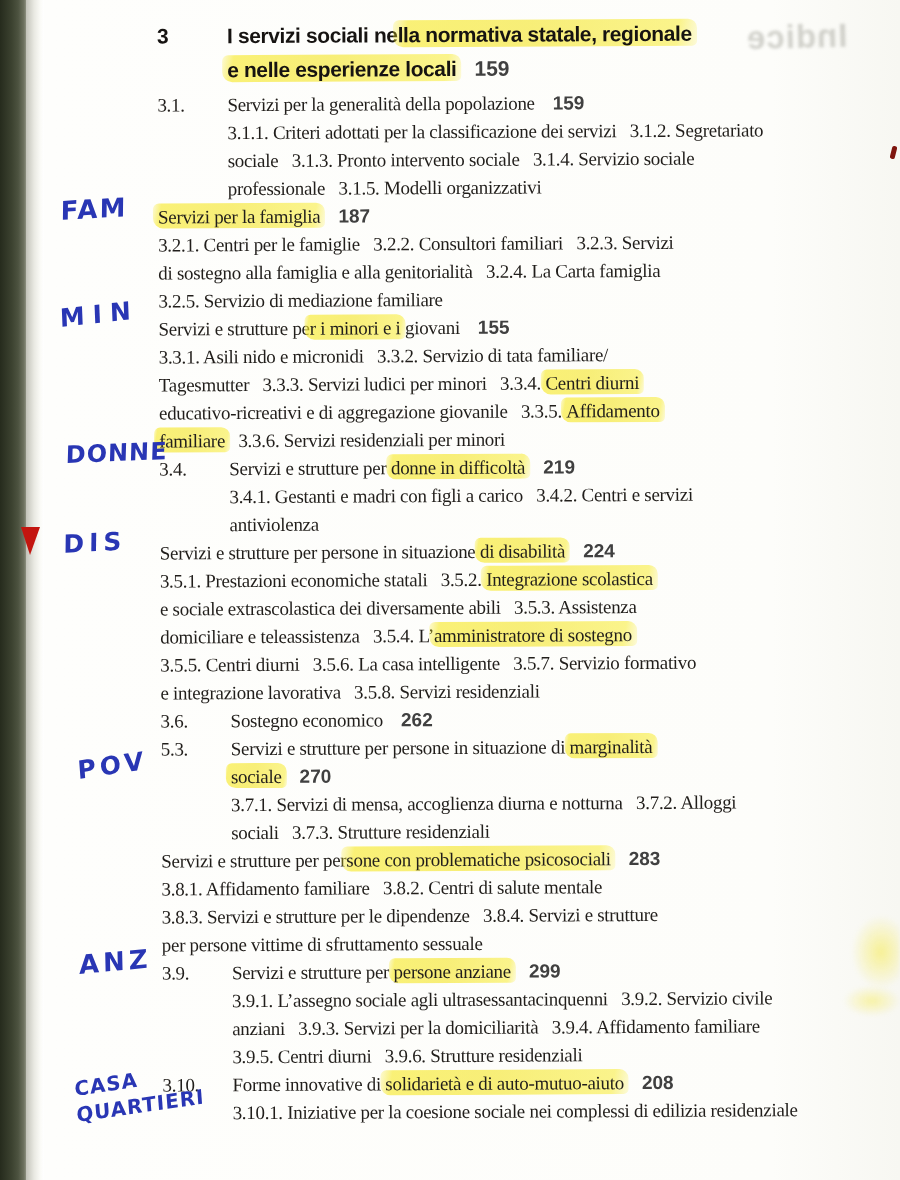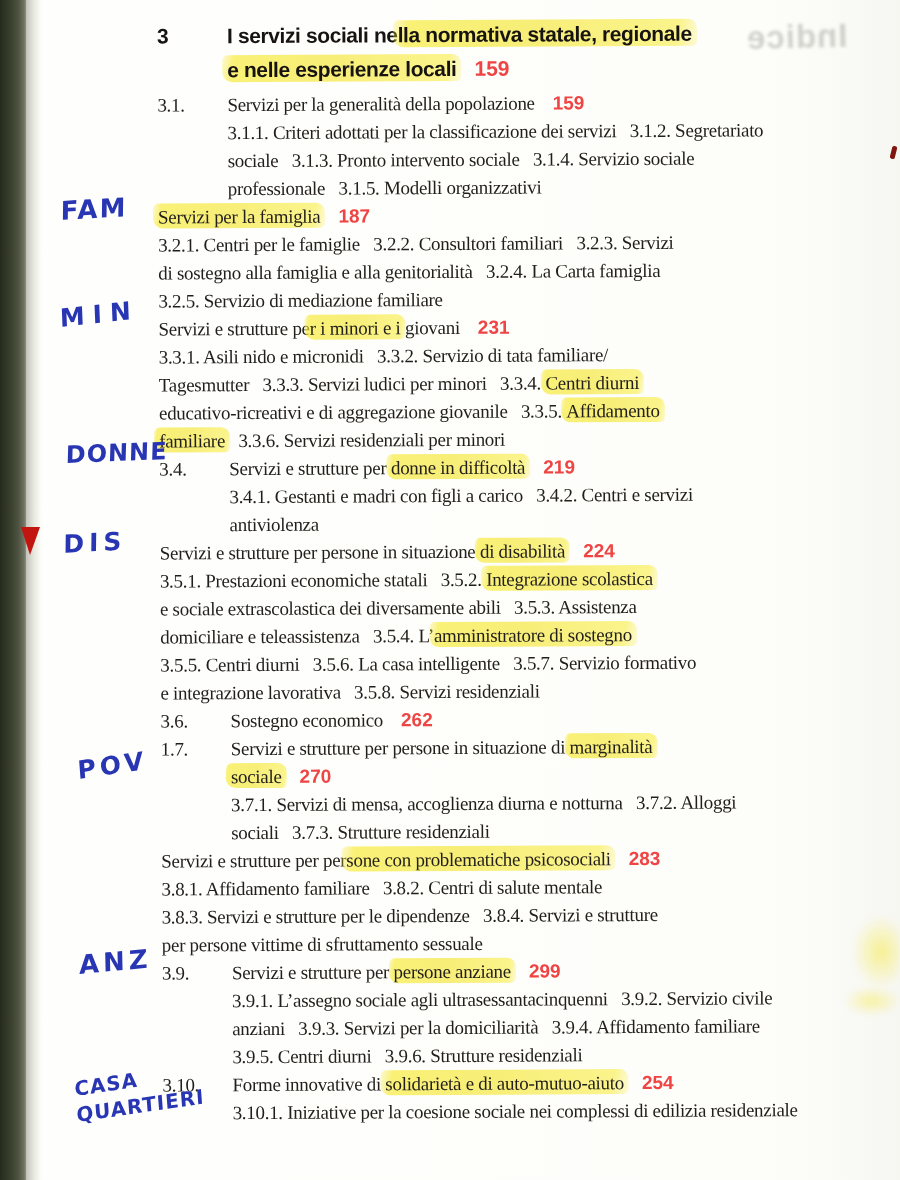--- a/index.html
+++ b/index.html
@@ -61,21 +61,21 @@
   .entry.chapter{
     font-family:"Liberation Sans", sans-serif;font-weight:700;
     font-size:21px;line-height:34px;letter-spacing:-0.4px;color:#161311;
     margin-bottom:4px;
   }
   .num{white-space:pre;}
   .line{white-space:pre;}
   .txt{color:inherit;}
   .pg{
     font-family:"Liberation Sans", sans-serif;font-weight:700;
-    letter-spacing:0;margin-left:18px;display:inline-block;color:#ef4444;
+    letter-spacing:0;margin-left:18px;display:inline-block;color:#404040;
   }
   .entry.chapter .pg{font-size:21px;}
   .hl{
     background:linear-gradient(100deg,
       rgba(247,233,37,.18) 0%,rgba(247,233,37,.62) 5%,
       rgba(243,227,25,.58) 45%,rgba(248,236,48,.55) 93%,
       rgba(247,233,37,.15) 100%);
     border-radius:6px 9px 5px 10px;
     padding:3px 5px 1px;margin:-3px -5px -1px;
     box-decoration-break:clone;
@@ -121,21 +121,21 @@
       <div class="ebody">
         <div class="line title-line"><span class="hl">Servizi per la famiglia</span><span class="pg">187</span></div>
         <div class="line sub-line"><span class="txt">3.2.1. Centri per le famiglie   3.2.2. Consultori familiari   3.2.3. Servizi</span></div>
         <div class="line sub-line"><span class="txt">di sostegno alla famiglia e alla genitorialità   3.2.4. La Carta famiglia</span></div>
         <div class="line sub-line"><span class="txt">3.2.5. Servizio di mediazione familiare</span></div>
       </div>
     </div>
     <div class="entry">
       <span class="note" style="left: -99px; top: -10px; transform: rotate(-6deg) skewX(-4deg); letter-spacing: 8px; font-size: 25px;">MIN</span>
       <div class="ebody">
-        <div class="line title-line"><span class="txt">Servizi e strutture pe</span><span class="hl">r i minori e i</span><span class="txt"> giovani</span><span class="pg">231</span></div>
+        <div class="line title-line"><span class="txt">Servizi e strutture pe</span><span class="hl">r i minori e i</span><span class="txt"> giovani</span><span class="pg">155</span></div>
         <div class="line sub-line"><span class="txt">3.3.1. Asili nido e micronidi   3.3.2. Servizio di tata familiare/</span></div>
         <div class="line sub-line"><span class="txt">Tagesmutter   3.3.3. Servizi ludici per minori   3.3.4. </span><span class="hl">Centri diurni</span></div>
         <div class="line sub-line"><span class="txt">educativo-ricreativi e di aggregazione giovanile   3.3.5. </span><span class="hl">Affidamento</span></div>
         <div class="line sub-line"><span class="hl">familiare</span><span class="txt">   3.3.6. Servizi residenziali per minori</span></div>
       </div>
     </div>
     <div class="entry">
       <span class="note" style="left: -93px; top: -14px; transform: rotate(-2deg) skewX(-4deg); letter-spacing: 1px; font-size: 24px;">DONNE</span>
       <div class="num">3.4.</div>
       <div class="ebody">
@@ -156,21 +156,21 @@
       </div>
     </div>
     <div class="entry">
       <div class="num">3.6.</div>
       <div class="ebody">
         <div class="line title-line"><span class="txt">Sostegno economico</span><span class="pg">262</span></div>
       </div>
     </div>
     <div class="entry">
       <span class="note" style="left: -84px; top: 22px; transform: rotate(-8deg) skewX(-4deg); letter-spacing: 4px; font-size: 25px;">POV</span>
-      <div class="num">1.7.</div>
+      <div class="num">5.3.</div>
       <div class="ebody">
         <div class="line title-line"><span class="txt">Servizi e strutture per persone in situazione di </span><span class="hl">marginalità</span></div>
         <div class="line title-line"><span class="hl">sociale</span><span class="pg">270</span></div>
         <div class="line sub-line"><span class="txt">3.7.1. Servizi di mensa, accoglienza diurna e notturna   3.7.2. Alloggi</span></div>
         <div class="line sub-line"><span class="txt">sociali   3.7.3. Strutture residenziali</span></div>
       </div>
     </div>
     <div class="entry">
       <div class="ebody">
         <div class="line title-line"><span class="txt">Servizi e strutture per per</span><span class="hl">sone con problematiche psicosociali</span><span class="pg">283</span></div>
@@ -187,17 +187,17 @@
         <div class="line sub-line"><span class="txt">3.9.1. L’assegno sociale agli ultrasessantacinquenni   3.9.2. Servizio civile</span></div>
         <div class="line sub-line"><span class="txt">anziani   3.9.3. Servizi per la domiciliarità   3.9.4. Affidamento familiare</span></div>
         <div class="line sub-line"><span class="txt">3.9.5. Centri diurni   3.9.6. Strutture residenziali</span></div>
       </div>
     </div>
     <div class="entry">
       <span class="note" style="left: -89px; top: 4px; transform: rotate(-8deg) skewX(-4deg); letter-spacing: 1px; font-size: 20px;">CASA
 QUARTIERI</span>
       <div class="num">3.10.</div>
       <div class="ebody">
-        <div class="line title-line"><span class="txt">Forme innovative di </span><span class="hl">solidarietà e di auto-mutuo-aiuto</span><span class="pg">254</span></div>
+        <div class="line title-line"><span class="txt">Forme innovative di </span><span class="hl">solidarietà e di auto-mutuo-aiuto</span><span class="pg">208</span></div>
         <div class="line sub-line"><span class="txt">3.10.1. Iniziative per la coesione sociale nei complessi di edilizia residenziale</span></div>
       </div>
     </div>
   </div>
 
 </body></html>

